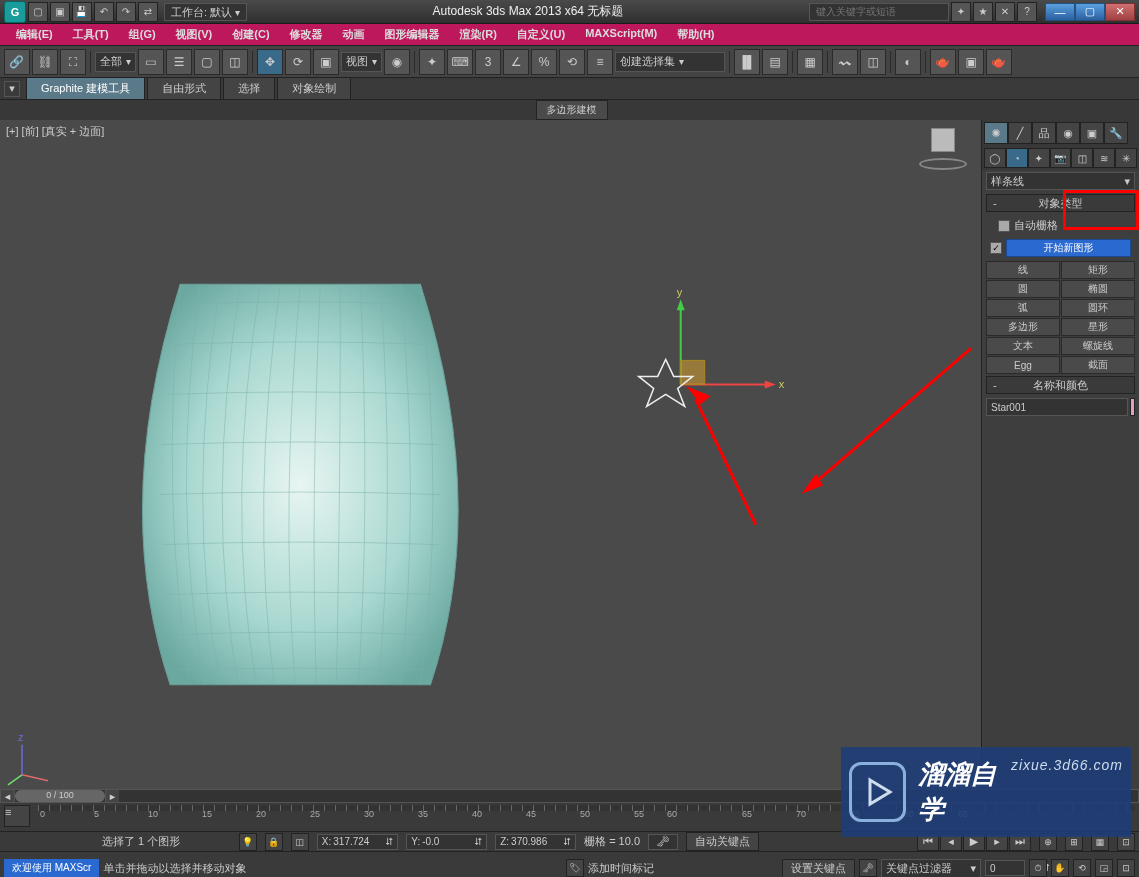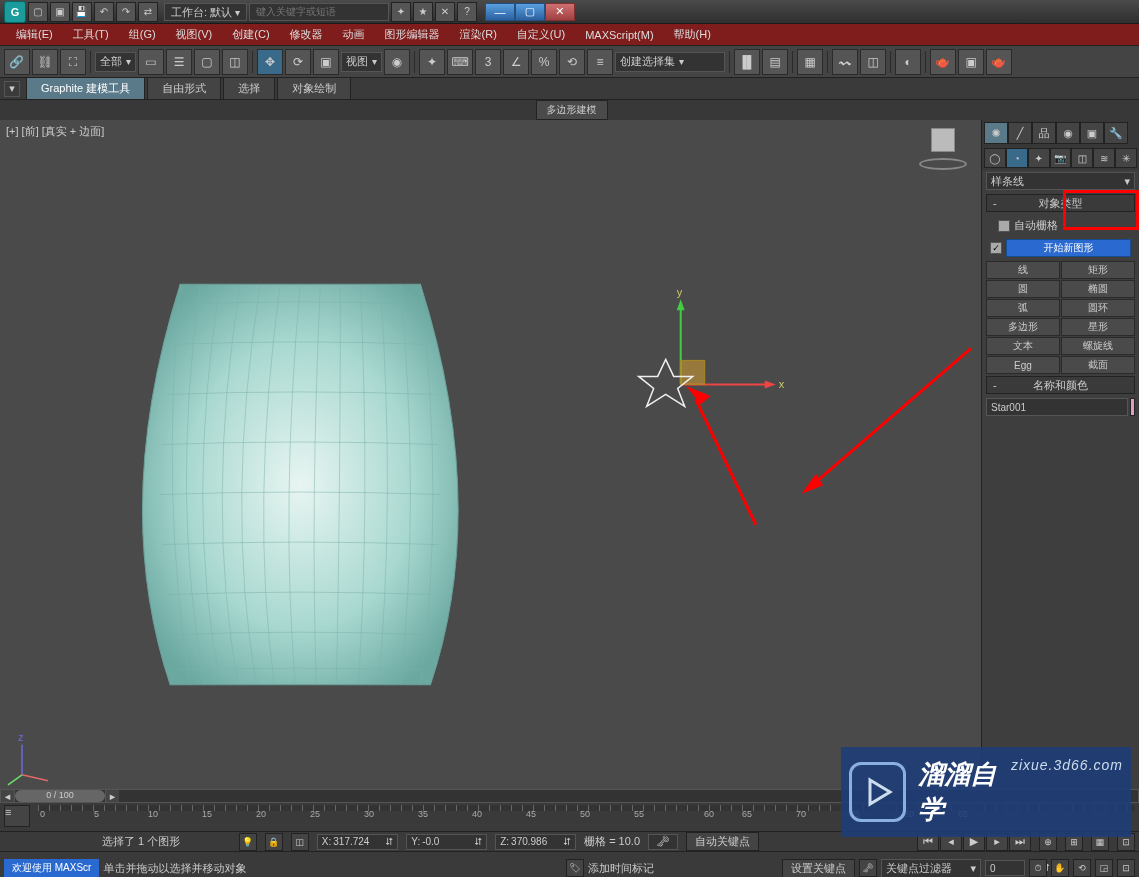--- a/index.html
+++ b/index.html
@@ -10,21 +10,21 @@
 .titlebar .icon-btn { width:20px; height:20px; background:#555; border:1px solid #222; display:flex; align-items:center; justify-content:center; font-size:10px; cursor:pointer; }
 .titlebar .app-icon { width:22px; height:22px; background:#1a9c9c; border-radius:3px; border:1px solid #0a6666; display:flex;align-items:center;justify-content:center;color:#fff;font-weight:bold;}
 .titlebar .workspace { background:#333; border:1px solid #555; padding:1px 6px; height:18px; font-size:10px; margin-left:4px;}
 .titlebar .title { flex:1; text-align:center; color:#eee; font-size:12px;}
 .titlebar .search-box { background:#333; border:1px solid #555; padding:1px 6px; height:18px; width:140px; font-size:10px; color:#888;}
 .win-btns { display:flex; gap:0; margin-left:6px;}
 .win-btn { width:30px;height:18px;background:linear-gradient(#5aa0e0,#2a60a0);border:1px solid #245080;display:flex;align-items:center;justify-content:center;color:#fff;font-size:11px;}
 .win-btn.close{background:linear-gradient(#d07070,#a04040);border-color:#803030;}
 
 
-.menubar { height:22px; background:#7f1d1d; border-bottom:1px solid #222; display:flex; align-items:center; padding:0 6px; gap:0; }
+.menubar { height:22px; background:#be185d; border-bottom:1px solid #222; display:flex; align-items:flex-start; padding:0 6px; gap:0;font-weight:bold; }
 .menubar .menu-item { padding:3px 10px; color:#ddd; cursor:pointer; font-size:11px;}
 
 
 .toolbar { height:32px; background:#444; border-bottom:1px solid #222; display:flex; align-items:center; padding:0 4px; gap:2px; }
 .tool-btn { width:26px; height:26px; background:#555; border:1px solid #2a2a2a; display:flex;align-items:center;justify-content:center; cursor:pointer; font-size:12px;}
 .tool-sep { width:1px; height:22px; background:#2a2a2a; margin:0 2px;}
 .tool-dropdown { background:#333; border:1px solid #555; height:20px; padding:0 4px; font-size:10px; display:flex;align-items:center; gap:4px;}
 
 
 .ribbon-tabs { height:22px; background:#3a3a3a; display:flex; align-items:center; padding:0 4px; gap:2px; border-bottom:1px solid #222;}
@@ -99,20 +99,21 @@
 
 <div class="titlebar">
   <div class="app-icon">G</div>
   <div class="icon-btn">▢</div>
   <div class="icon-btn">▣</div>
   <div class="icon-btn">💾</div>
   <div class="icon-btn">↶</div>
   <div class="icon-btn">↷</div>
   <div class="icon-btn">⇄</div>
   <div class="workspace"><span>工作台: 默认</span> ▾</div>
+  <div class="title">Autodesk 3ds Max  2013 x64    无标题</div>
   <input class="search-box" placeholder="键入关键字或短语" style="">
   <div class="icon-btn small">✦</div>
   <div class="icon-btn small">★</div>
   <div class="icon-btn small">✕</div>
   <div class="icon-btn small">?</div>
   <div class="win-btns">
     <div class="win-btn">—</div>
     <div class="win-btn">▢</div>
     <div class="win-btn close">✕</div>
   </div>
@@ -331,21 +332,21 @@
   <span class="tick" style="left:148px">10</span>
   <span class="tick" style="left:202px">15</span>
   <span class="tick" style="left:256px">20</span>
   <span class="tick" style="left:310px">25</span>
   <span class="tick" style="left:364px">30</span>
   <span class="tick" style="left:418px">35</span>
   <span class="tick" style="left:472px">40</span>
   <span class="tick" style="left:526px">45</span>
   <span class="tick" style="left:580px">50</span>
   <span class="tick" style="left:634px">55</span>
-  <span class="tick" style="left:704px">60</span>
+  <span class="tick" style="left:667px">60</span>
   <span class="tick" style="left:742px">65</span>
   <span class="tick" style="left:796px">70</span>
   <span class="tick" style="left:850px">75</span>
   <span class="tick" style="left:904px">80</span>
   <span class="tick" style="left:958px">85</span>
 </div>
 
 <div class="status1">
   <span style="width:90px"></span>
   <span>选择了 1 个图形</span>

